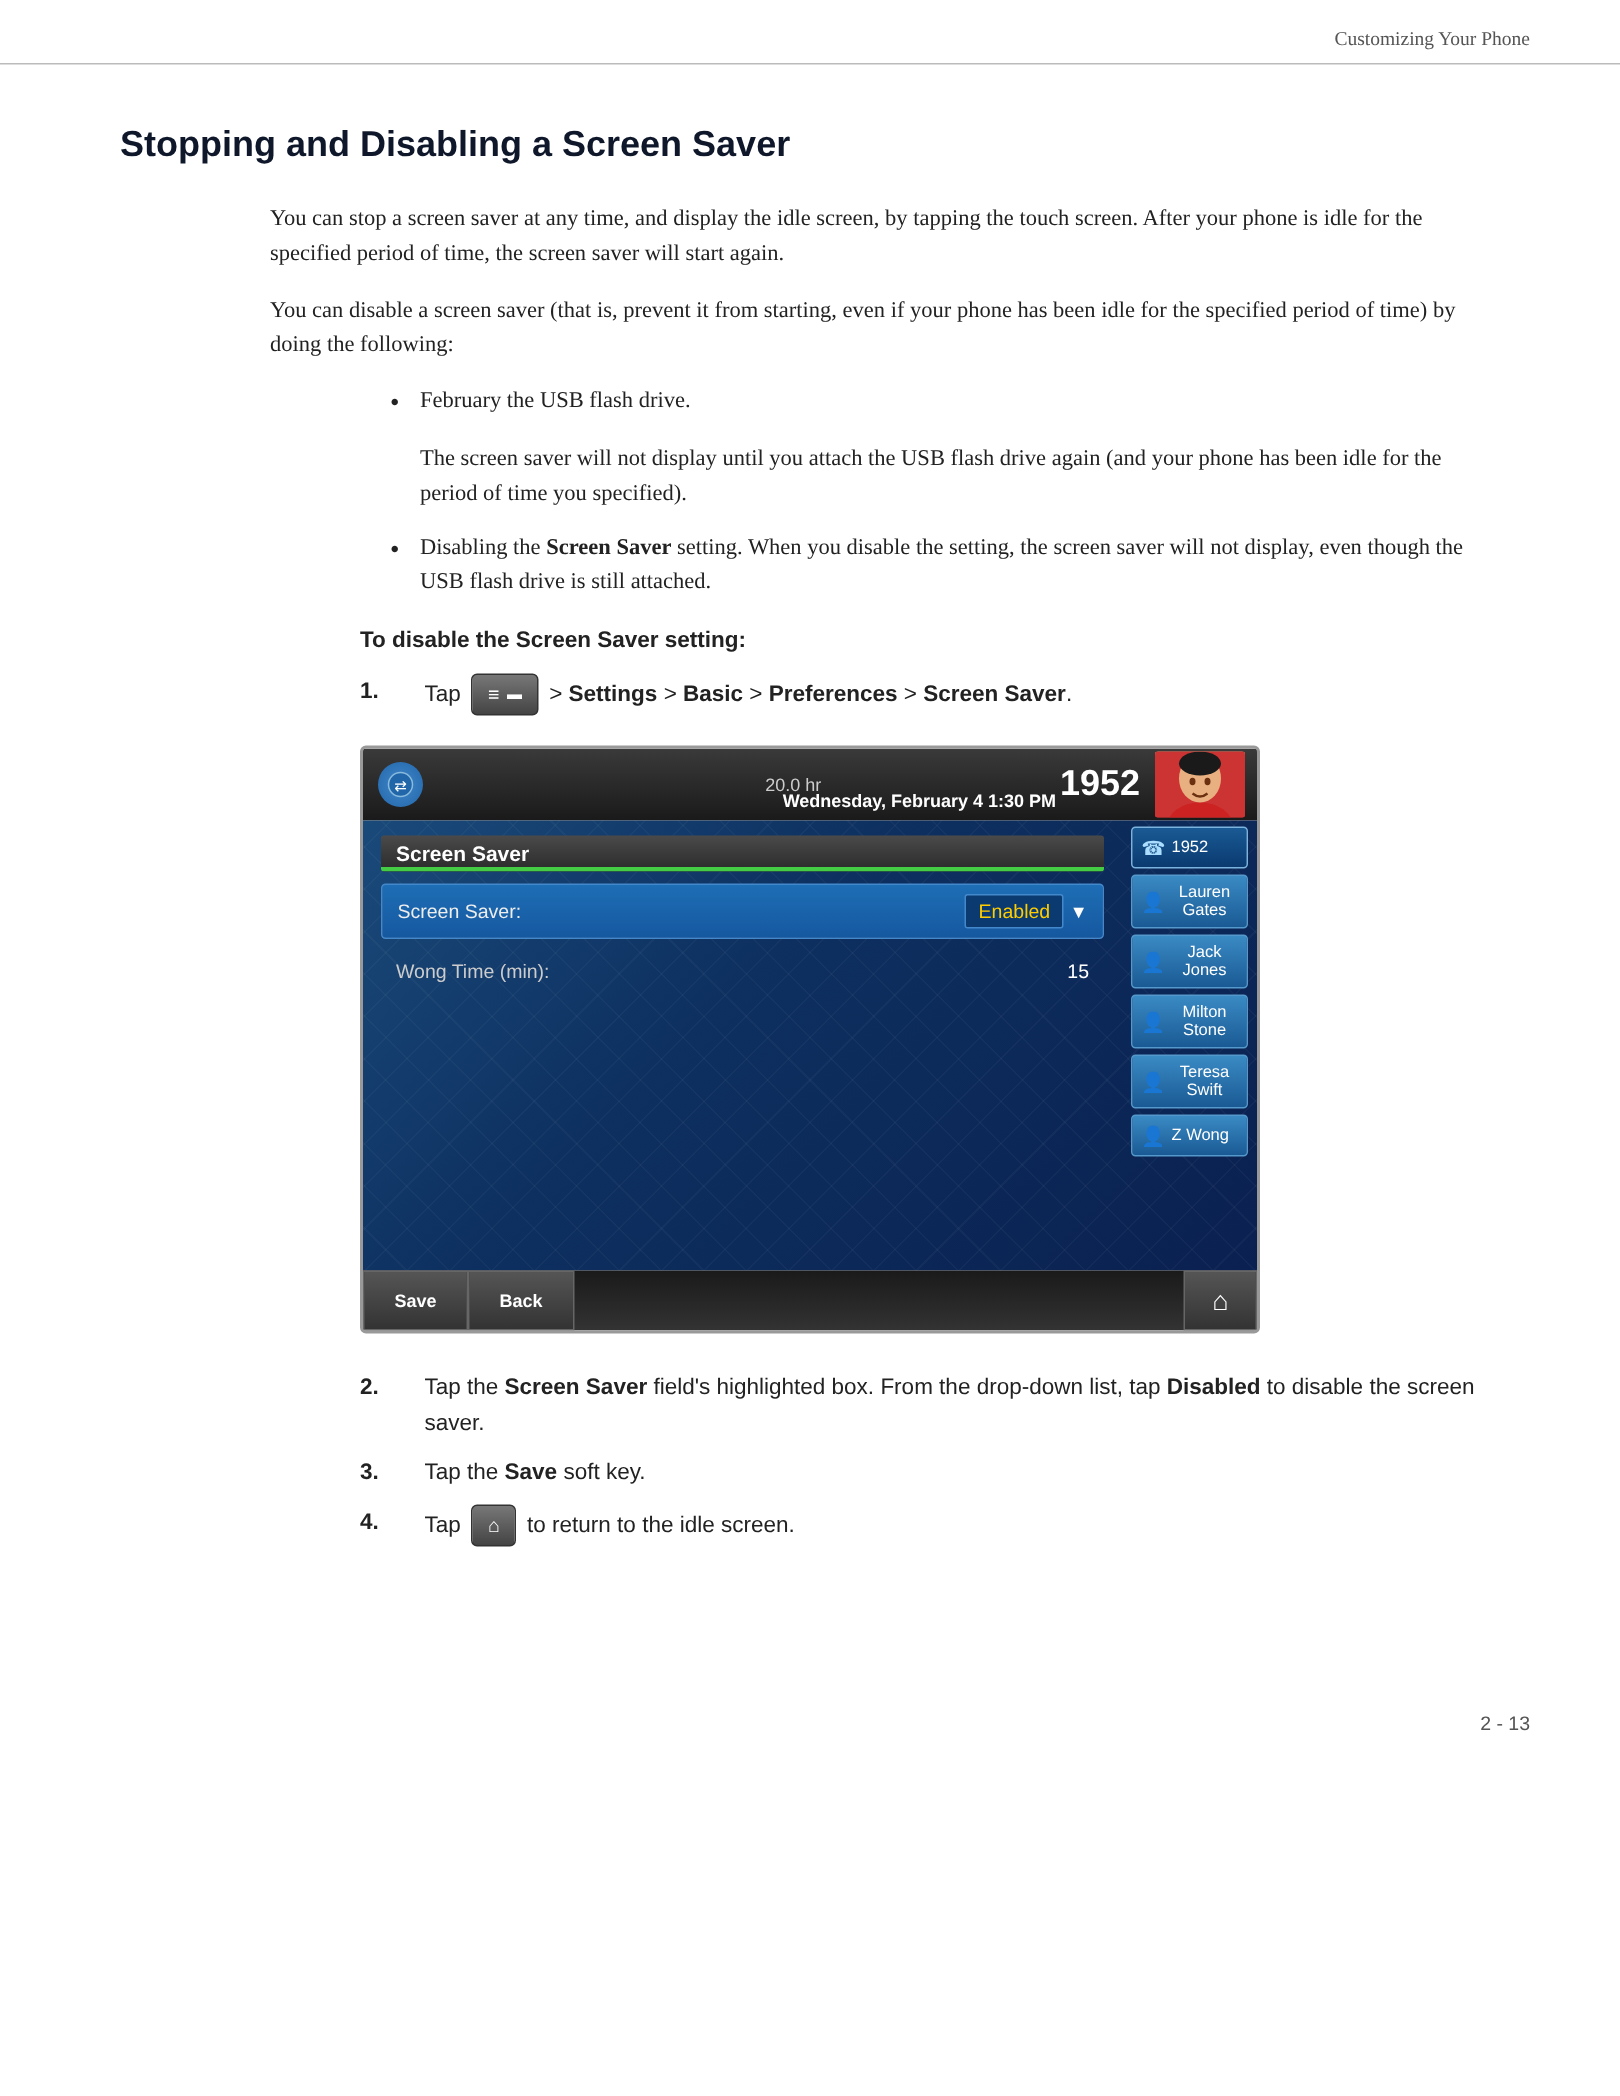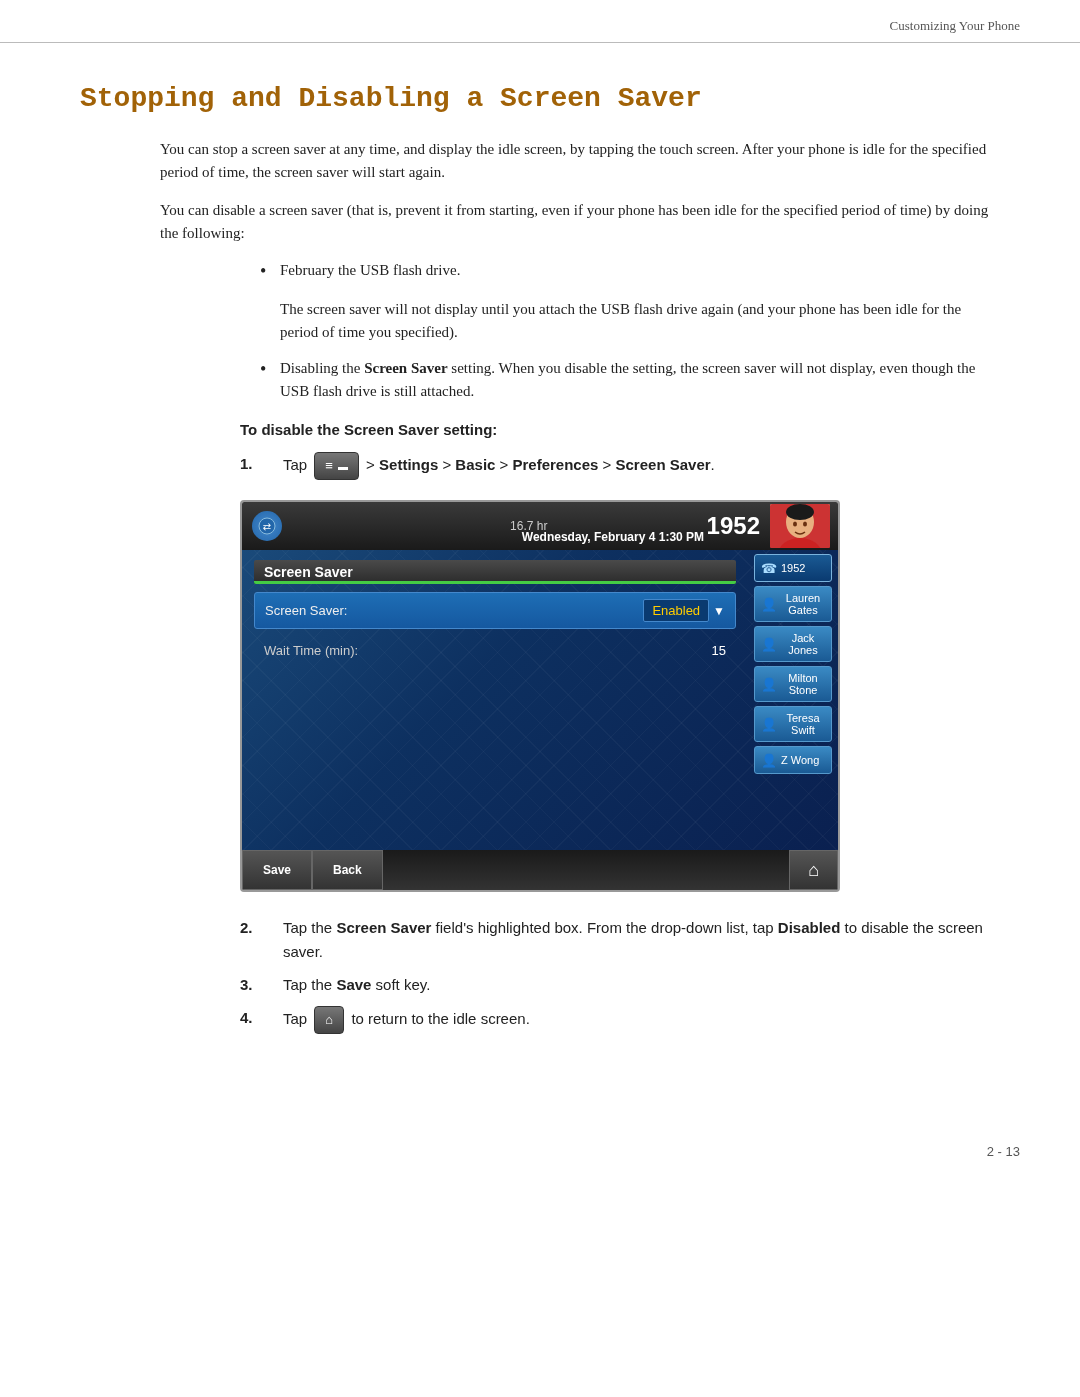--- a/index.html
+++ b/index.html
@@ -20,29 +20,29 @@
       color: #555;
       border-bottom: 1px solid #bbb;
       margin-bottom: 0;
     }
 
     .page-content {
       padding: 40px 80px 60px 80px;
     }
 
     .section-title {
-      font-family: Liberation Mono, monospace;
-      font-size: 28px;
-      font-weight: bold;
-      color: #a16207;
+      font-family: Liberation Sans, sans-serif;
+      font-size: 24px;
+      font-weight: bold;
+      color: #0f172a;
       margin-bottom: 24px;
     }
 
     .body-text {
-      margin-left: 80px;
+      margin-left: 100px;
       margin-bottom: 14px;
       font-size: 15px;
       line-height: 1.55;
       color: #222;
     }
 
     .bullet-list {
       margin-left: 180px;
       margin-bottom: 14px;
     }
@@ -444,21 +444,21 @@
   <div class="phone-screenshot">
 
     <div class="phone-top-bar">
       <div class="phone-usb-icon">
         <svg width="18" height="18" viewBox="0 0 18 18">
           <circle cx="9" cy="9" r="8" fill="#2266aa" stroke="#88bbdd" stroke-width="1"></circle>
           <text x="9" y="13" text-anchor="middle" font-size="10" fill="#fff">⇄</text>
         </svg>
       </div>
       <div class="phone-time-center">
-        <span>16.7 hr</span>
+        <span>20.0 hr</span>
       </div>
       <div class="phone-datetime">
         <span>Wednesday, February 4  1:30 PM</span>
       </div>
       <div class="phone-ext-num">
         <span>1952</span>
       </div>
       <div class="phone-avatar">
         <div class="phone-avatar-face">
           
@@ -487,21 +487,21 @@
           <span>Screen Saver</span>
         </div>
 
         <div class="phone-field-row">
           <span class="phone-field-label">Screen Saver:</span>
           <span class="phone-field-value">Enabled</span>
           <span class="phone-dropdown-arrow">▼</span>
         </div>
 
         <div class="phone-wait-row">
-          <span class="phone-wait-label">Wait Time (min):</span>
+          <span class="phone-wait-label">Wong Time (min):</span>
           <span class="phone-wait-value">15</span>
         </div>
       </div>
 
       <div class="phone-sidebar">
 
         <div class="phone-contact-btn active">
           <span class="contact-icon">☎</span>
           <span>1952</span>
         </div>

